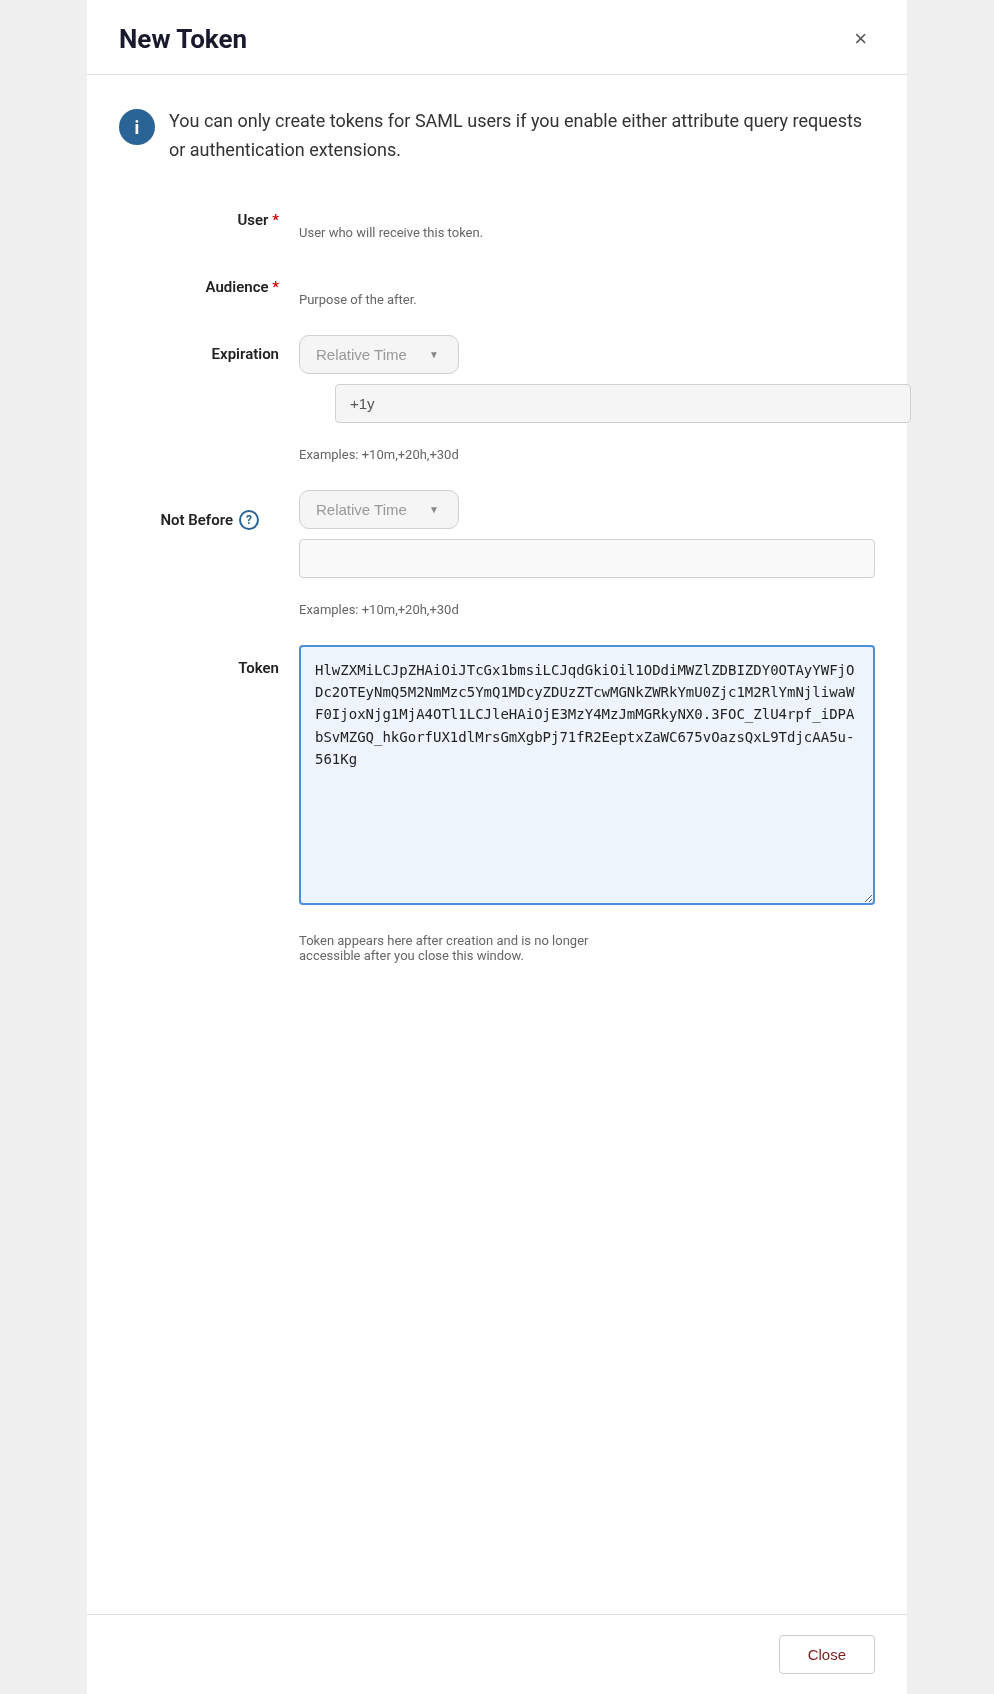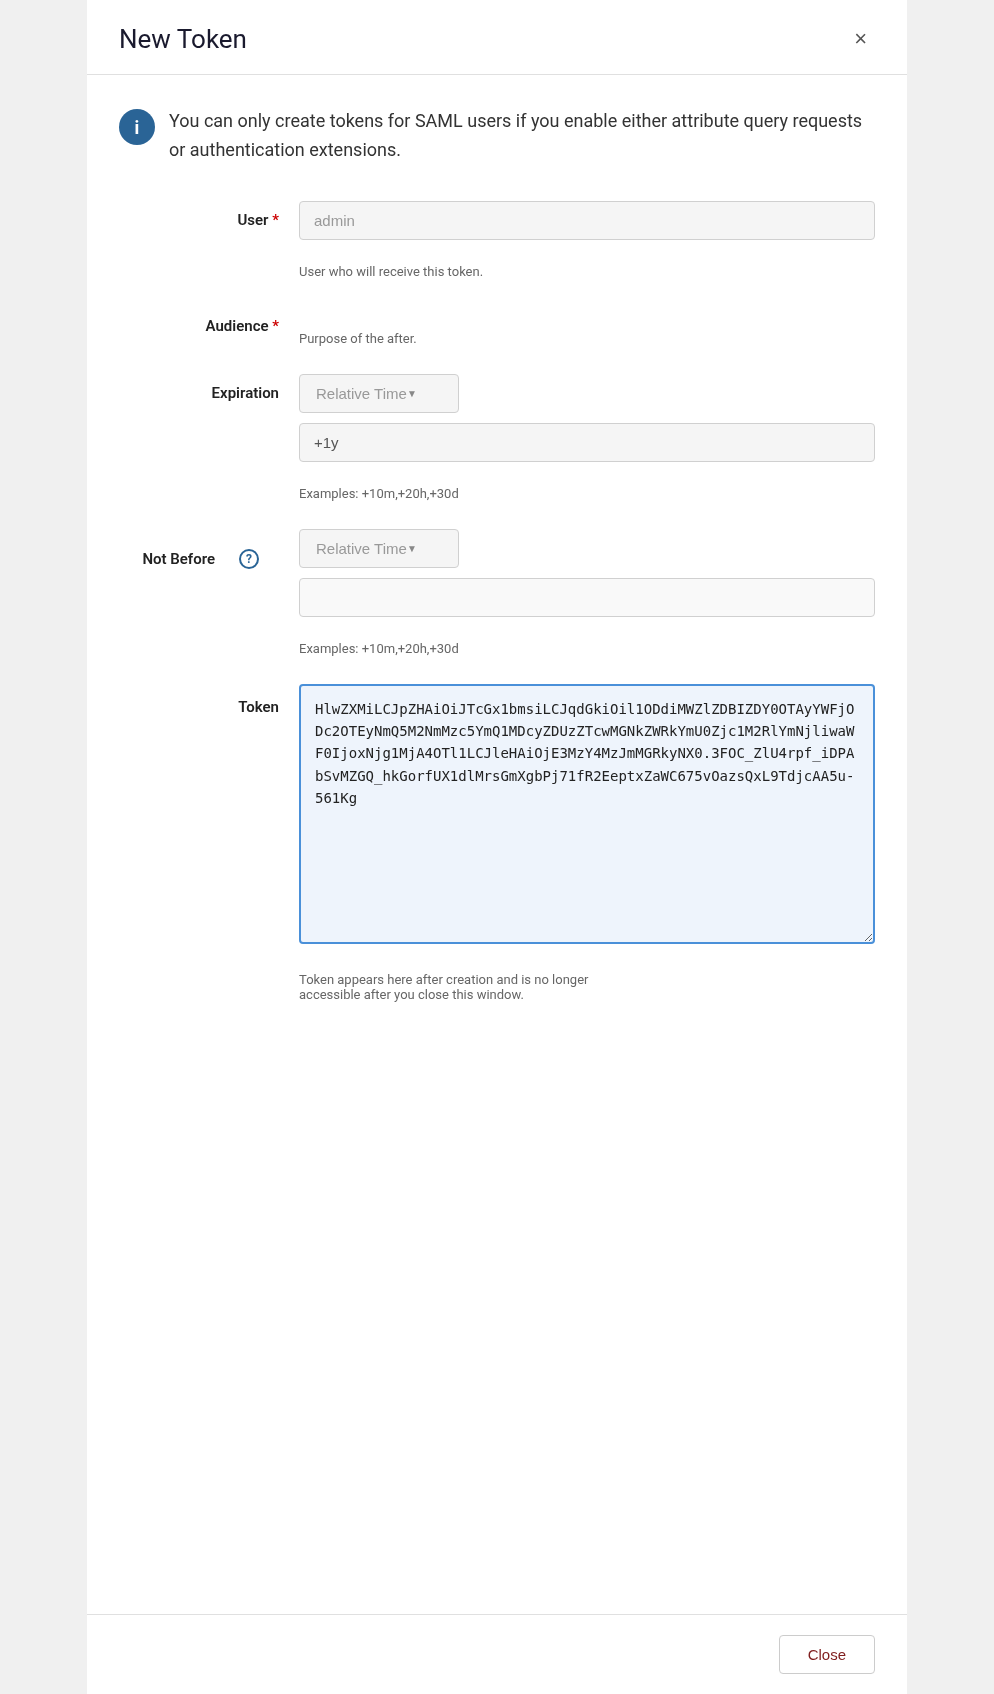--- a/index.html
+++ b/index.html
@@ -29,21 +29,21 @@
     .modal-header {
       display: flex;
       justify-content: space-between;
       align-items: center;
       padding: 24px 32px 20px 32px;
       border-bottom: 1px solid #e0e0e0;
     }
 
     .modal-title {
       font-size: 26px;
-      font-weight: 400;
+      font-weight: 700;
       color: #1a1a2e;
     }
 
     .close-btn {
       background: none;
       border: none;
       cursor: pointer;
       font-size: 22px;
       color: #555;
       padding: 4px 8px;
@@ -101,21 +101,21 @@
     }
 
     .form-label .required {
       color: #c00;
     }
 
     .form-label-with-icon {
       display: flex;
       align-items: center;
       justify-content: flex-end;
-      gap: 24px;
+      gap: 6px;
       padding-right: 20px;
     }
 
     .help-icon {
       width: 20px;
       height: 20px;
       border-radius: 50%;
       border: 2px solid #2a6496;
       color: #2a6496;
       display: flex;
@@ -148,24 +148,24 @@
 
     .form-hint {
       font-size: 13px;
       color: #666;
       margin-top: 24px;
     }
 
     .dropdown-btn {
       display: inline-flex;
       align-items: center;
-      gap: 0;
+      gap: 22px;
       padding: 10px 16px;
       border: 1px solid #d0d0d0;
-      border-radius: 4px;
+      border-radius: 10px;
       background: #f5f5f5;
       font-size: 15px;
       color: #999;
       cursor: pointer;
       min-width: 160px;
     }
 
     .dropdown-arrow {
       font-size: 10px;
       color: #888;
@@ -202,20 +202,21 @@
     .expiration-input {
       width: 100%;
       padding: 10px 14px;
       border: 1px solid #d0d0d0;
       border-radius: 4px;
       font-size: 15px;
       color: #555;
       background: #f5f5f5;
       outline: none;
       margin-top: 10px;
+      margin-left: 36px;
     }
 
     .modal-footer {
       border-top: 1px solid #e0e0e0;
       padding: 20px 32px;
       display: flex;
       justify-content: flex-end;
       margin-top: auto;
     }
 
@@ -245,21 +246,20 @@
       <div class="info-icon">i</div>
       <p class="info-text">You can only create tokens for SAML users if you enable either attribute query requests or authentication extensions.</p>
     </div>
 
     <div class="form-row">
       <div class="form-label">
         <span>User</span>
         <span class="required"> *</span>
       </div>
       <div class="form-controls">
-        <input class="form-input" type="text" placeholder="admin" style="">
         <p class="form-hint">User who will receive this token.</p>
       </div>
     </div>
 
     <div class="form-row">
       <div class="form-label">
         <span>Audience</span>
         <span class="required"> *</span>
       </div>
       <div class="form-controls">

